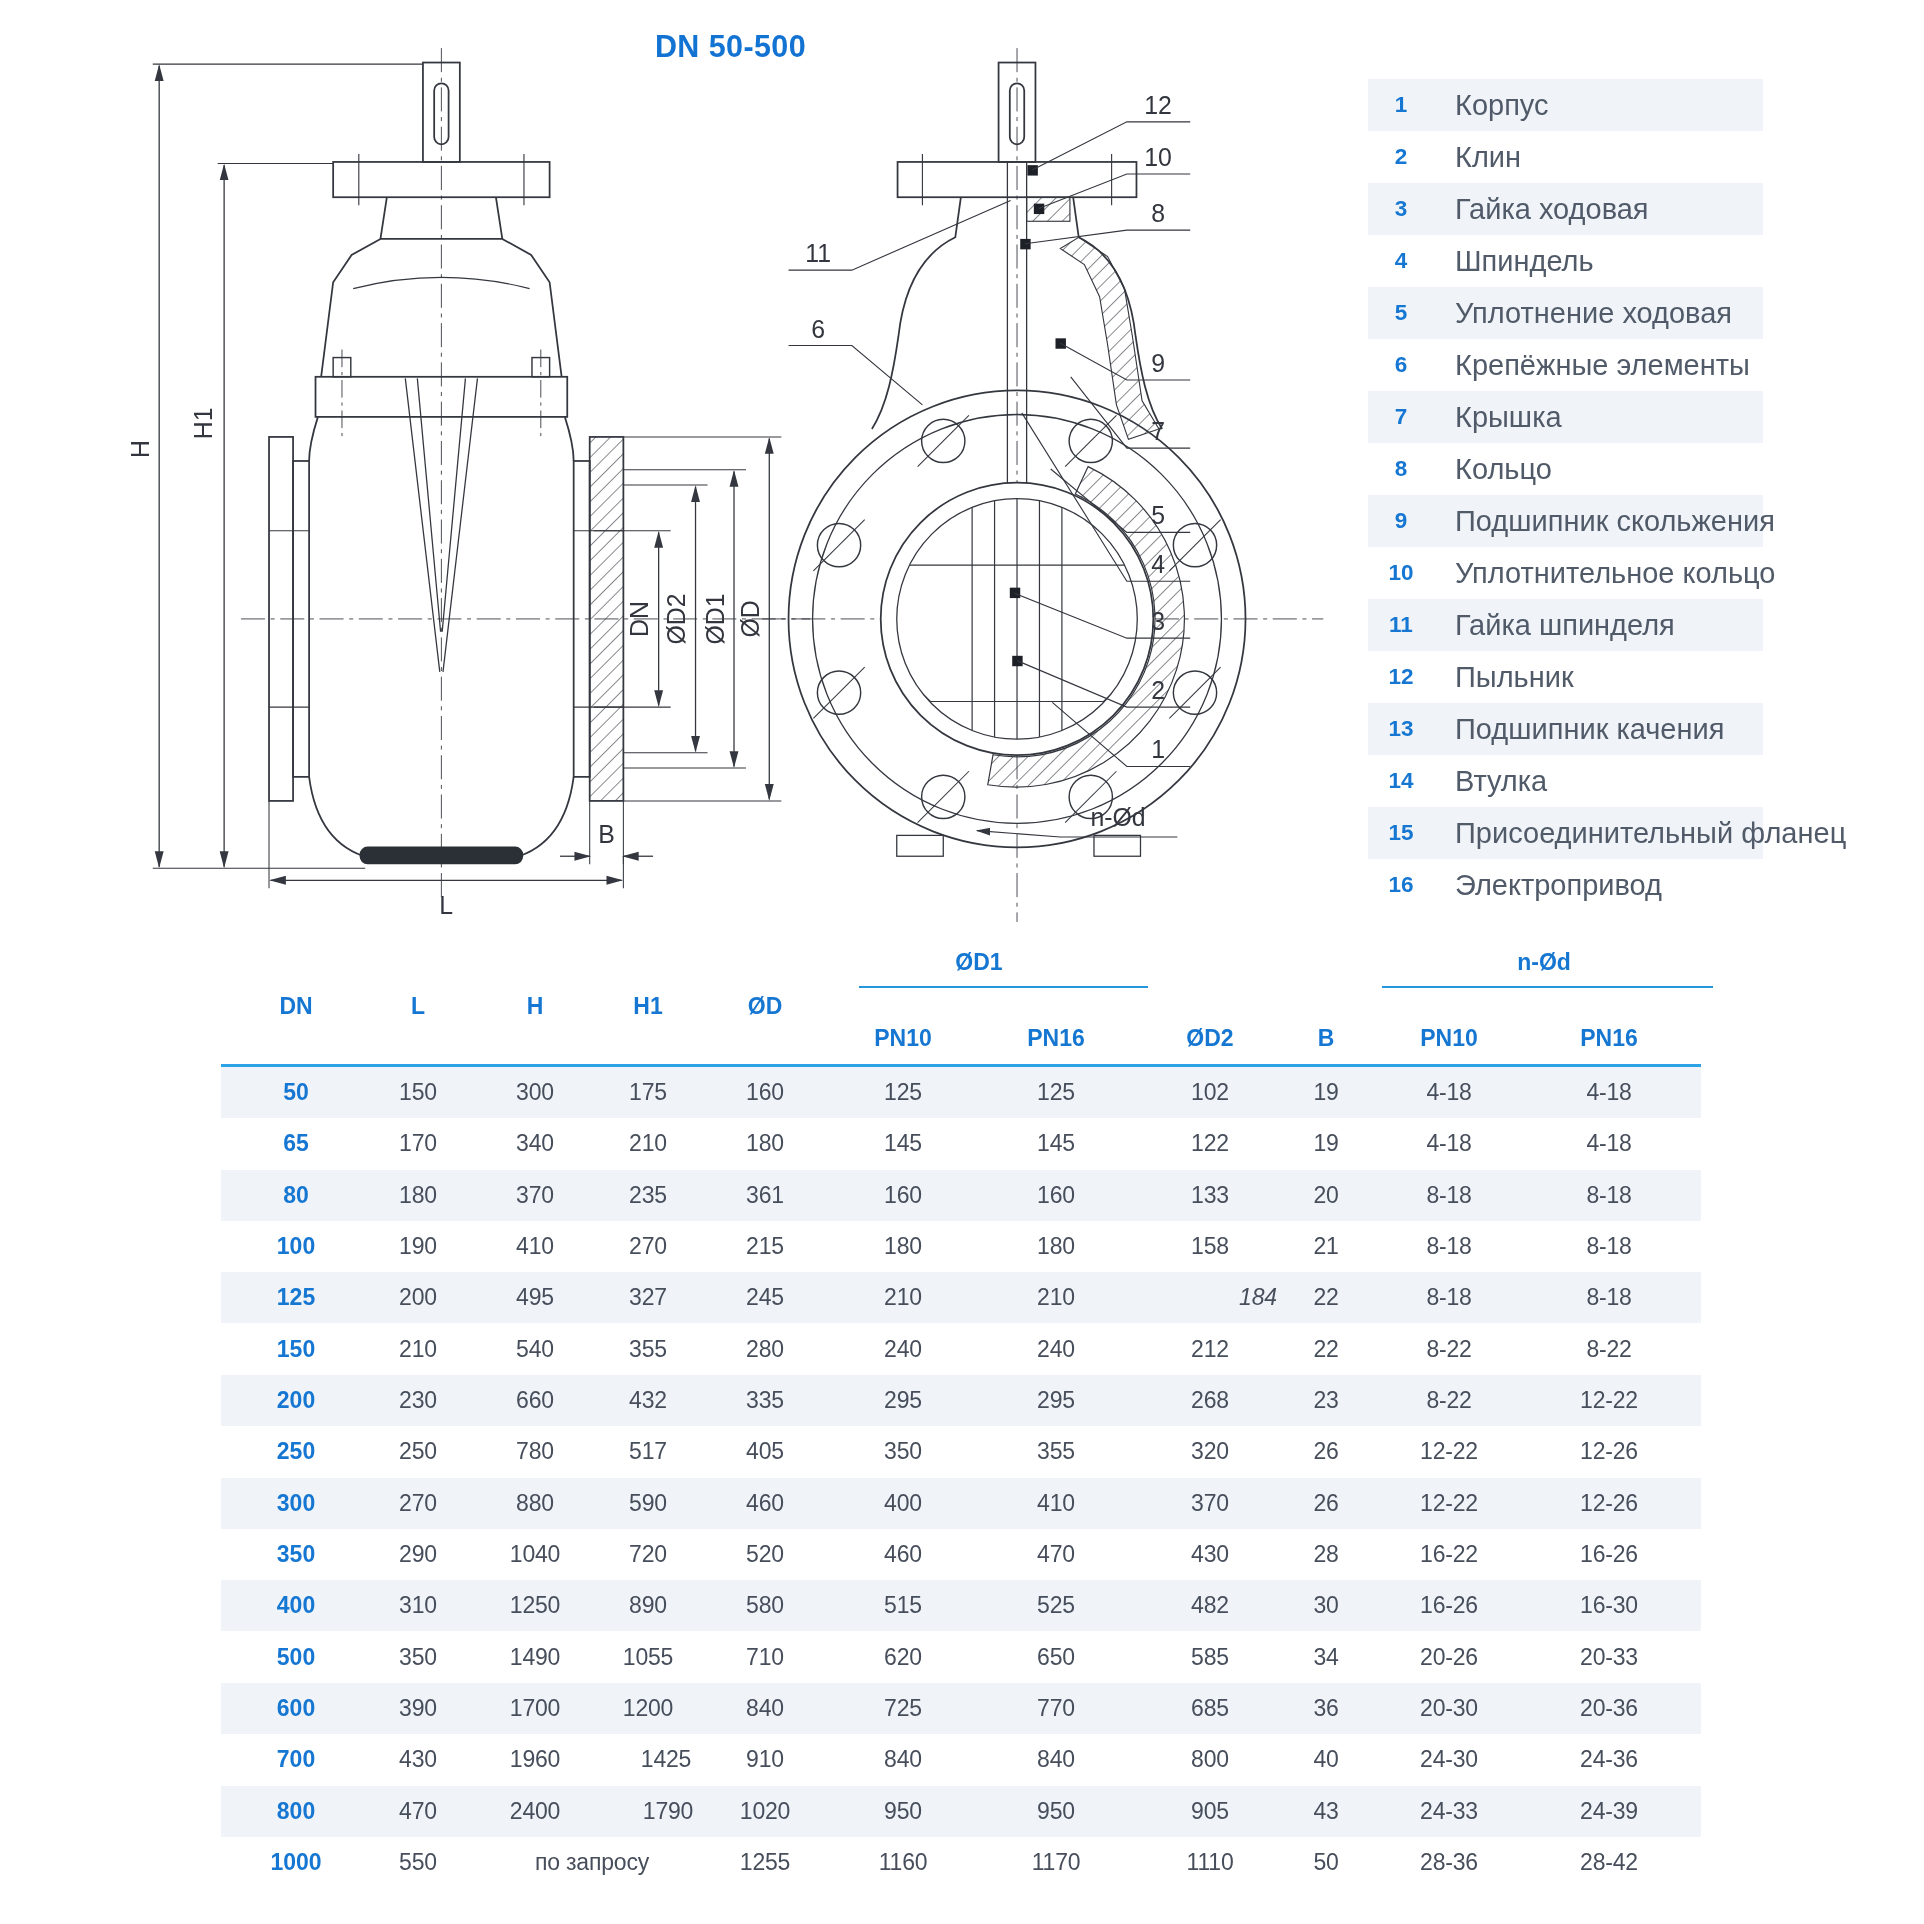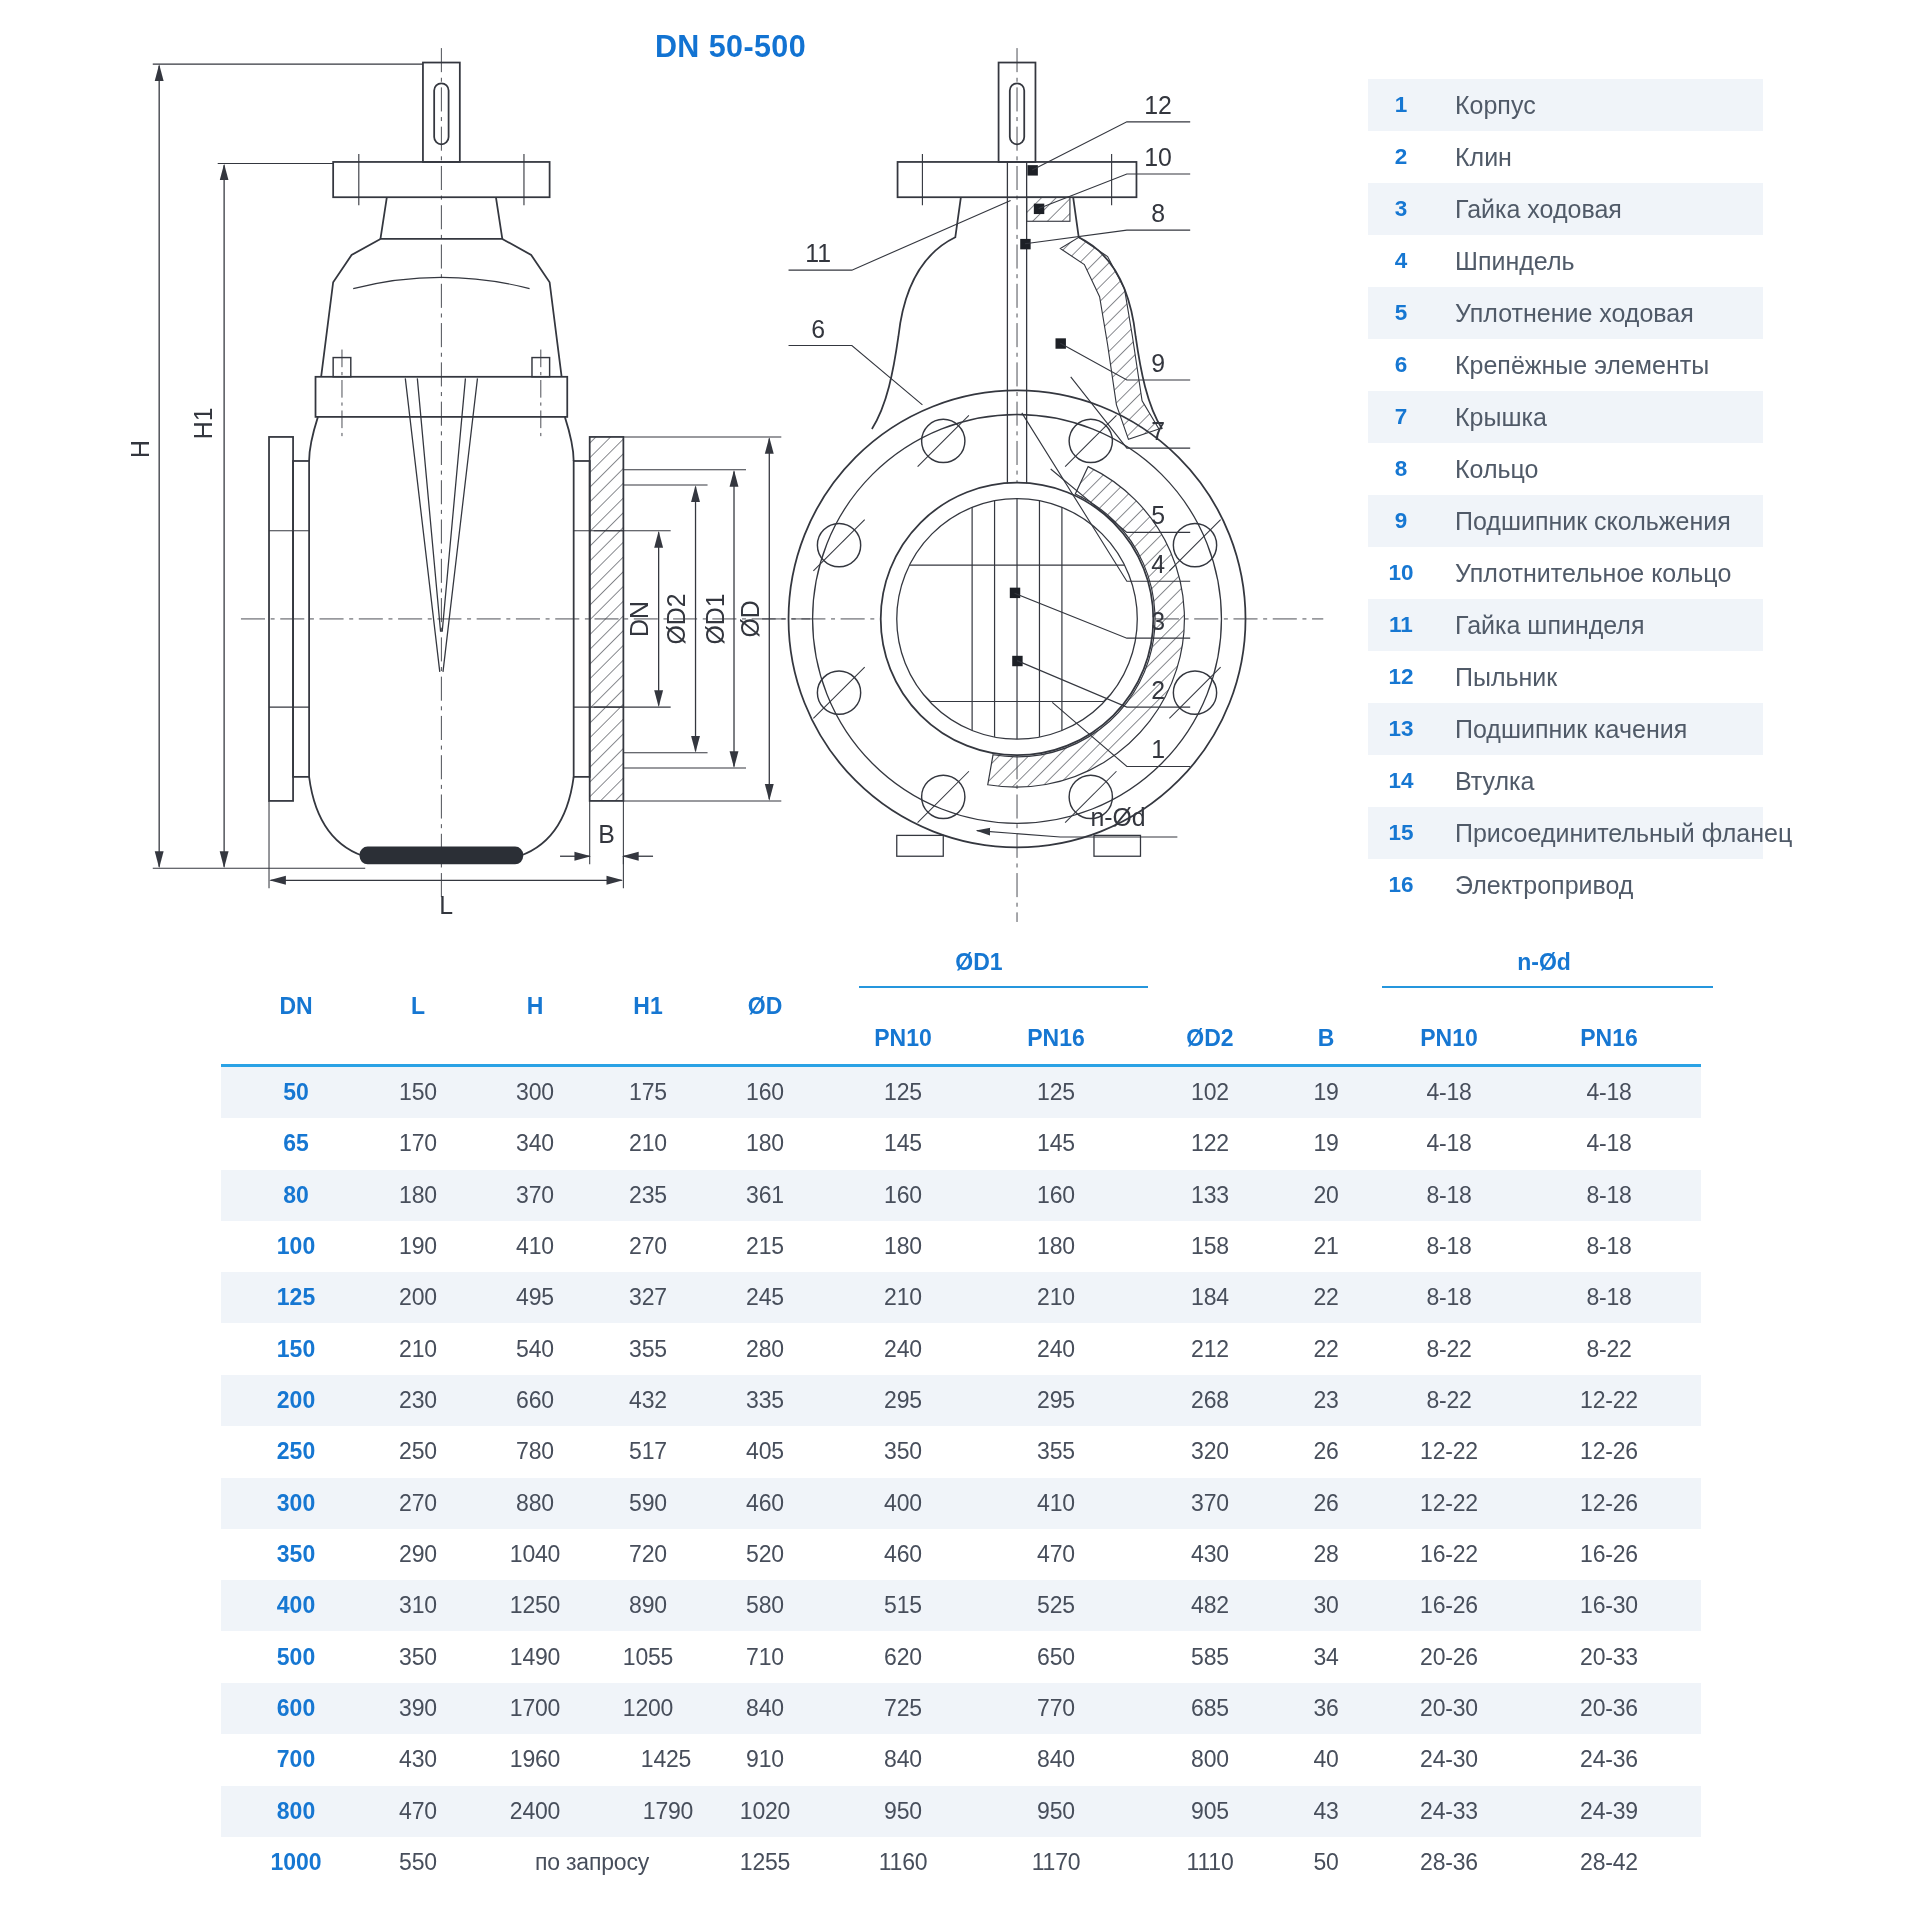--- a/index.html
+++ b/index.html
@@ -8,21 +8,21 @@
   
   #title{left:590px;top:29px;width:281px;text-align:center;font-size:30.5px;font-weight:bold;
     color:#1273d2;letter-spacing:0.4px;}
   
   #parts{left:1368px;top:79px;width:395px;}
   .part-row{position:relative;height:52px;width:100%;}
   .part-row.stripe{background:#f0f4f9;}
   .part-num{position:absolute;left:14.4px;top:0;width:37px;height:52px;line-height:52px;
     text-align:center;font-size:22.5px;font-weight:bold;color:#1677d2;}
   .part-label{position:absolute;left:87px;top:0;height:52px;line-height:52px;
-    font-size:25px;color:#505a68;white-space:nowrap;}
+    font-size:29px;color:#505a68;white-space:nowrap;}
   
   #dtable{left:221px;top:938px;width:1480px;height:954px;}
   .th-main{position:absolute;transform:translate(-50%,-50%);font-size:23px;font-weight:bold;
     color:#1677d2;white-space:nowrap;}
   .grp-line{position:absolute;height:2.4px;background:#2596dd;}
   .hline{position:absolute;left:0;top:126px;width:1480px;height:3.2px;background:#2aa2e5;}
   .t-row{position:absolute;width:1480px;height:51px;}
   .t-row.stripe{background:#f0f4f9;}
   .t-cell{position:absolute;top:0;height:51px;line-height:51px;transform:translateX(-50%);
     font-size:23px;color:#474e5b;white-space:nowrap;letter-spacing:-0.2px;}
@@ -370,21 +370,21 @@
         <span class="t-cell" style="left: 1388px;">8-18</span>
       </div>
       <div class="t-row stripe" style="left: 0px; top: 334px;">
         <span class="t-cell dn" style="left: 75px;">125</span>
         <span class="t-cell" style="left: 197px;">200</span>
         <span class="t-cell" style="left: 314px;">495</span>
         <span class="t-cell" style="left: 427px;">327</span>
         <span class="t-cell" style="left: 544px;">245</span>
         <span class="t-cell" style="left: 682px;">210</span>
         <span class="t-cell" style="left: 835px;">210</span>
-        <span class="t-cell" style="left: 989px;">184</span>
+        <span class="t-cell" style="left: 1037px; font-style: italic;">184</span>
         <span class="t-cell" style="left: 1105px;">22</span>
         <span class="t-cell" style="left: 1228px;">8-18</span>
         <span class="t-cell" style="left: 1388px;">8-18</span>
       </div>
       <div class="t-row" style="left: 0px; top: 386px;">
         <span class="t-cell dn" style="left: 75px;">150</span>
         <span class="t-cell" style="left: 197px;">210</span>
         <span class="t-cell" style="left: 314px;">540</span>
         <span class="t-cell" style="left: 427px;">355</span>
         <span class="t-cell" style="left: 544px;">280</span>

